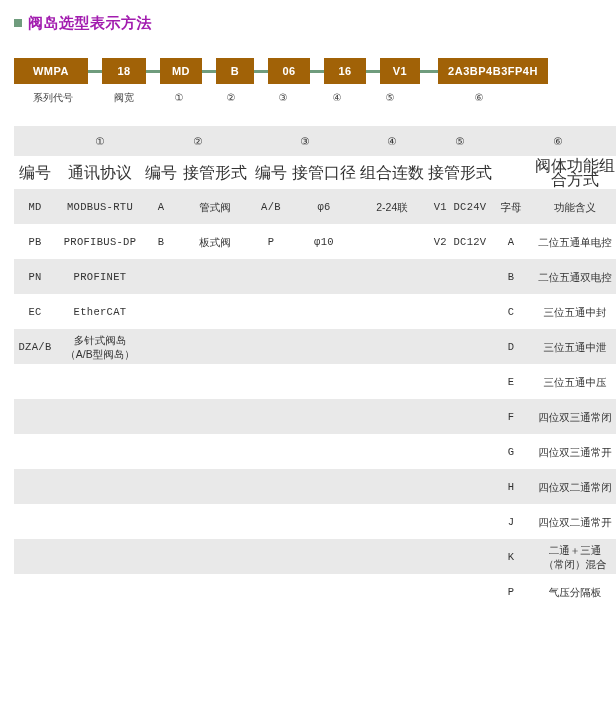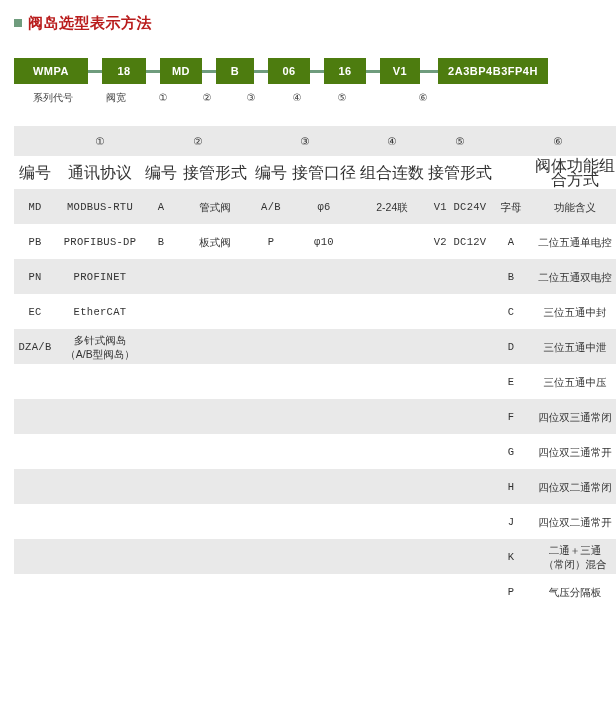--- a/index.html
+++ b/index.html
@@ -31,38 +31,38 @@
   .title-marker {
     width: 8px;
     height: 8px;
     background: #6f9c7d;
     margin-right: 6px;
     flex: none;
   }
   .title-text {
     font-size: 15px;
     font-weight: bold;
-    color: #b91c1c;
+    color: #a21caf;
     letter-spacing: 0.5px;
     line-height: 18px;
   }
   
   .code-area {
     position: relative;
     margin-top: 26px;
     padding-left: 14px;
     height: 56px;
   }
   .code-row {
     display: flex;
     align-items: center;
     height: 26px;
   }
   .code-box {
-    background: #4d7c0f;
+    background: #a16207;
     color: #ffffff;
     font-size: 11px;
     font-weight: bold;
     height: 26px;
     line-height: 26px;
     text-align: center;
     letter-spacing: 0.5px;
     font-family: "Liberation Sans", sans-serif;
     box-sizing: border-box;
   }
@@ -71,20 +71,21 @@
     background: #6f9c7d;
     flex: none;
   }
   .code-labels {
     display: flex;
     margin-top: 7px;
     font-size: 10px;
     color: #444444;
     height: 14px;
     line-height: 14px;
+    gap: 8px;
   }
   .code-labels span {
     display: inline-block;
     text-align: center;
     box-sizing: border-box;
   }
   
   .tbl {
     margin-top: 12px;
     width: 588px;

